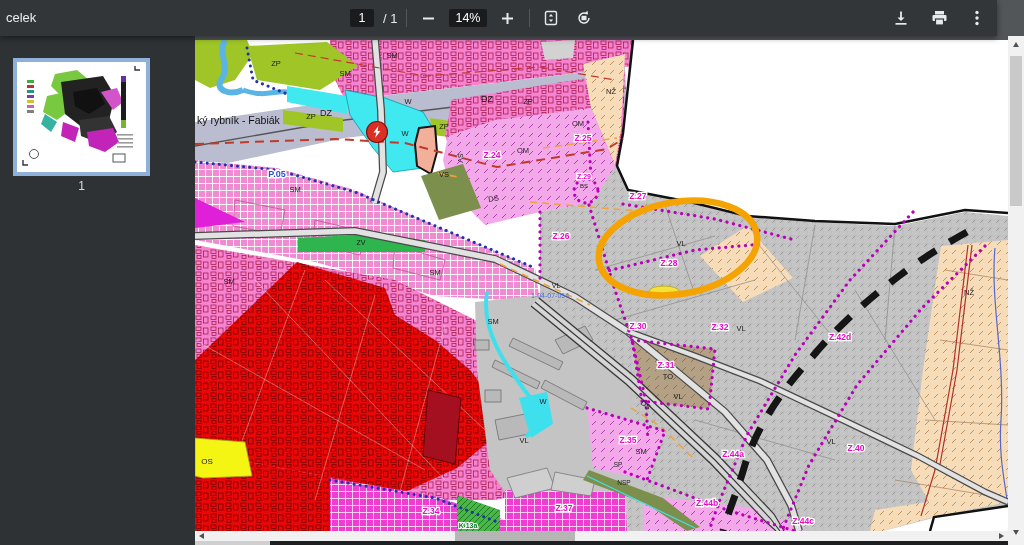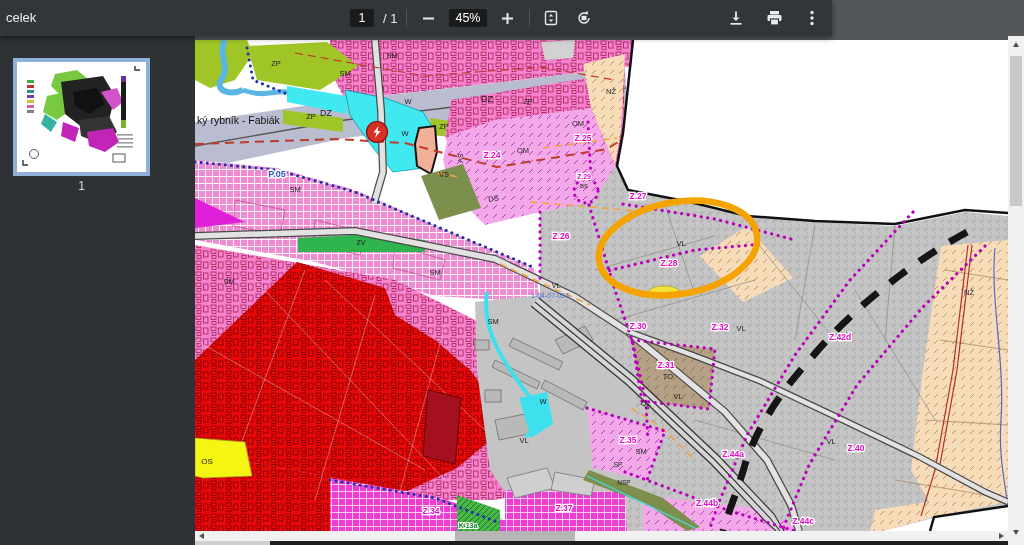--- a/index.html
+++ b/index.html
@@ -1,18 +1,18 @@
 <!DOCTYPE html>
 <html><head>
 <meta charset="utf-8">
 <style>
   html,body{margin:0;padding:0;background:#202124;font-family:"Liberation Sans",sans-serif;}
   #stage{position:relative;width:1024px;height:545px;overflow:hidden;background:#525659;}
   
-  .toolbar{position:absolute;left:0;top:0;width:832px;height:36px;background:#323639;
+  .toolbar{position:absolute;left:0;top:0;width:997px;height:36px;background:#323639;
     box-shadow:0 2px 6px rgba(0,0,0,.45);z-index:30;color:#e8eaed;font-size:13px;}
   .tb-title{position:absolute;left:6px;top:10px;color:#eceef0;}
   .tb-center{position:absolute;left:350px;top:0;height:36px;display:flex;align-items:center;gap:9px;}
   .tb-box{background:#191b1c;color:#fff;border-radius:2px;padding:2px 6px;font-size:12.5px;min-width:12px;text-align:center;}
   .tb-sep{width:1px;height:18px;background:#53575a;}
   .tb-btn{width:24px;height:24px;display:flex;align-items:center;justify-content:center;cursor:pointer;border-radius:50%;}
   .tb-btn svg{display:block;}
   .tb-right{position:absolute;right:8px;top:0;height:36px;display:flex;align-items:center;gap:14px;}
   
   .sidebar{position:absolute;left:0;top:36px;width:195px;height:509px;background:#2e3235;z-index:10;}
@@ -59,21 +59,21 @@
 
     <div class="tb-center">
       <span class="tb-box">1</span>
       <span>/ 1</span>
       <span class="tb-sep"></span>
       <span class="tb-btn">
         <svg width="13" height="13" viewBox="0 0 13 13">
             <rect x="1" y="5.5" width="11" height="2" fill="#e8eaed"></rect>
           </svg>
       </span>
-      <span class="tb-box">45%</span>
+      <span class="tb-box">14%</span>
       <span class="tb-btn">
         <svg width="13" height="13" viewBox="0 0 13 13">
             <rect x="1" y="5.5" width="11" height="2" fill="#e8eaed"></rect>
             <rect x="5.5" y="1" width="2" height="11" fill="#e8eaed"></rect>
           </svg>
       </span>
       <span class="tb-sep"></span>
       <span class="tb-btn">
         <svg width="16" height="16" viewBox="0 0 16 16">
           <rect x="2.5" y="1.5" width="11" height="13" rx="1.5" fill="none" stroke="#e8eaed" stroke-width="1.4"></rect>

